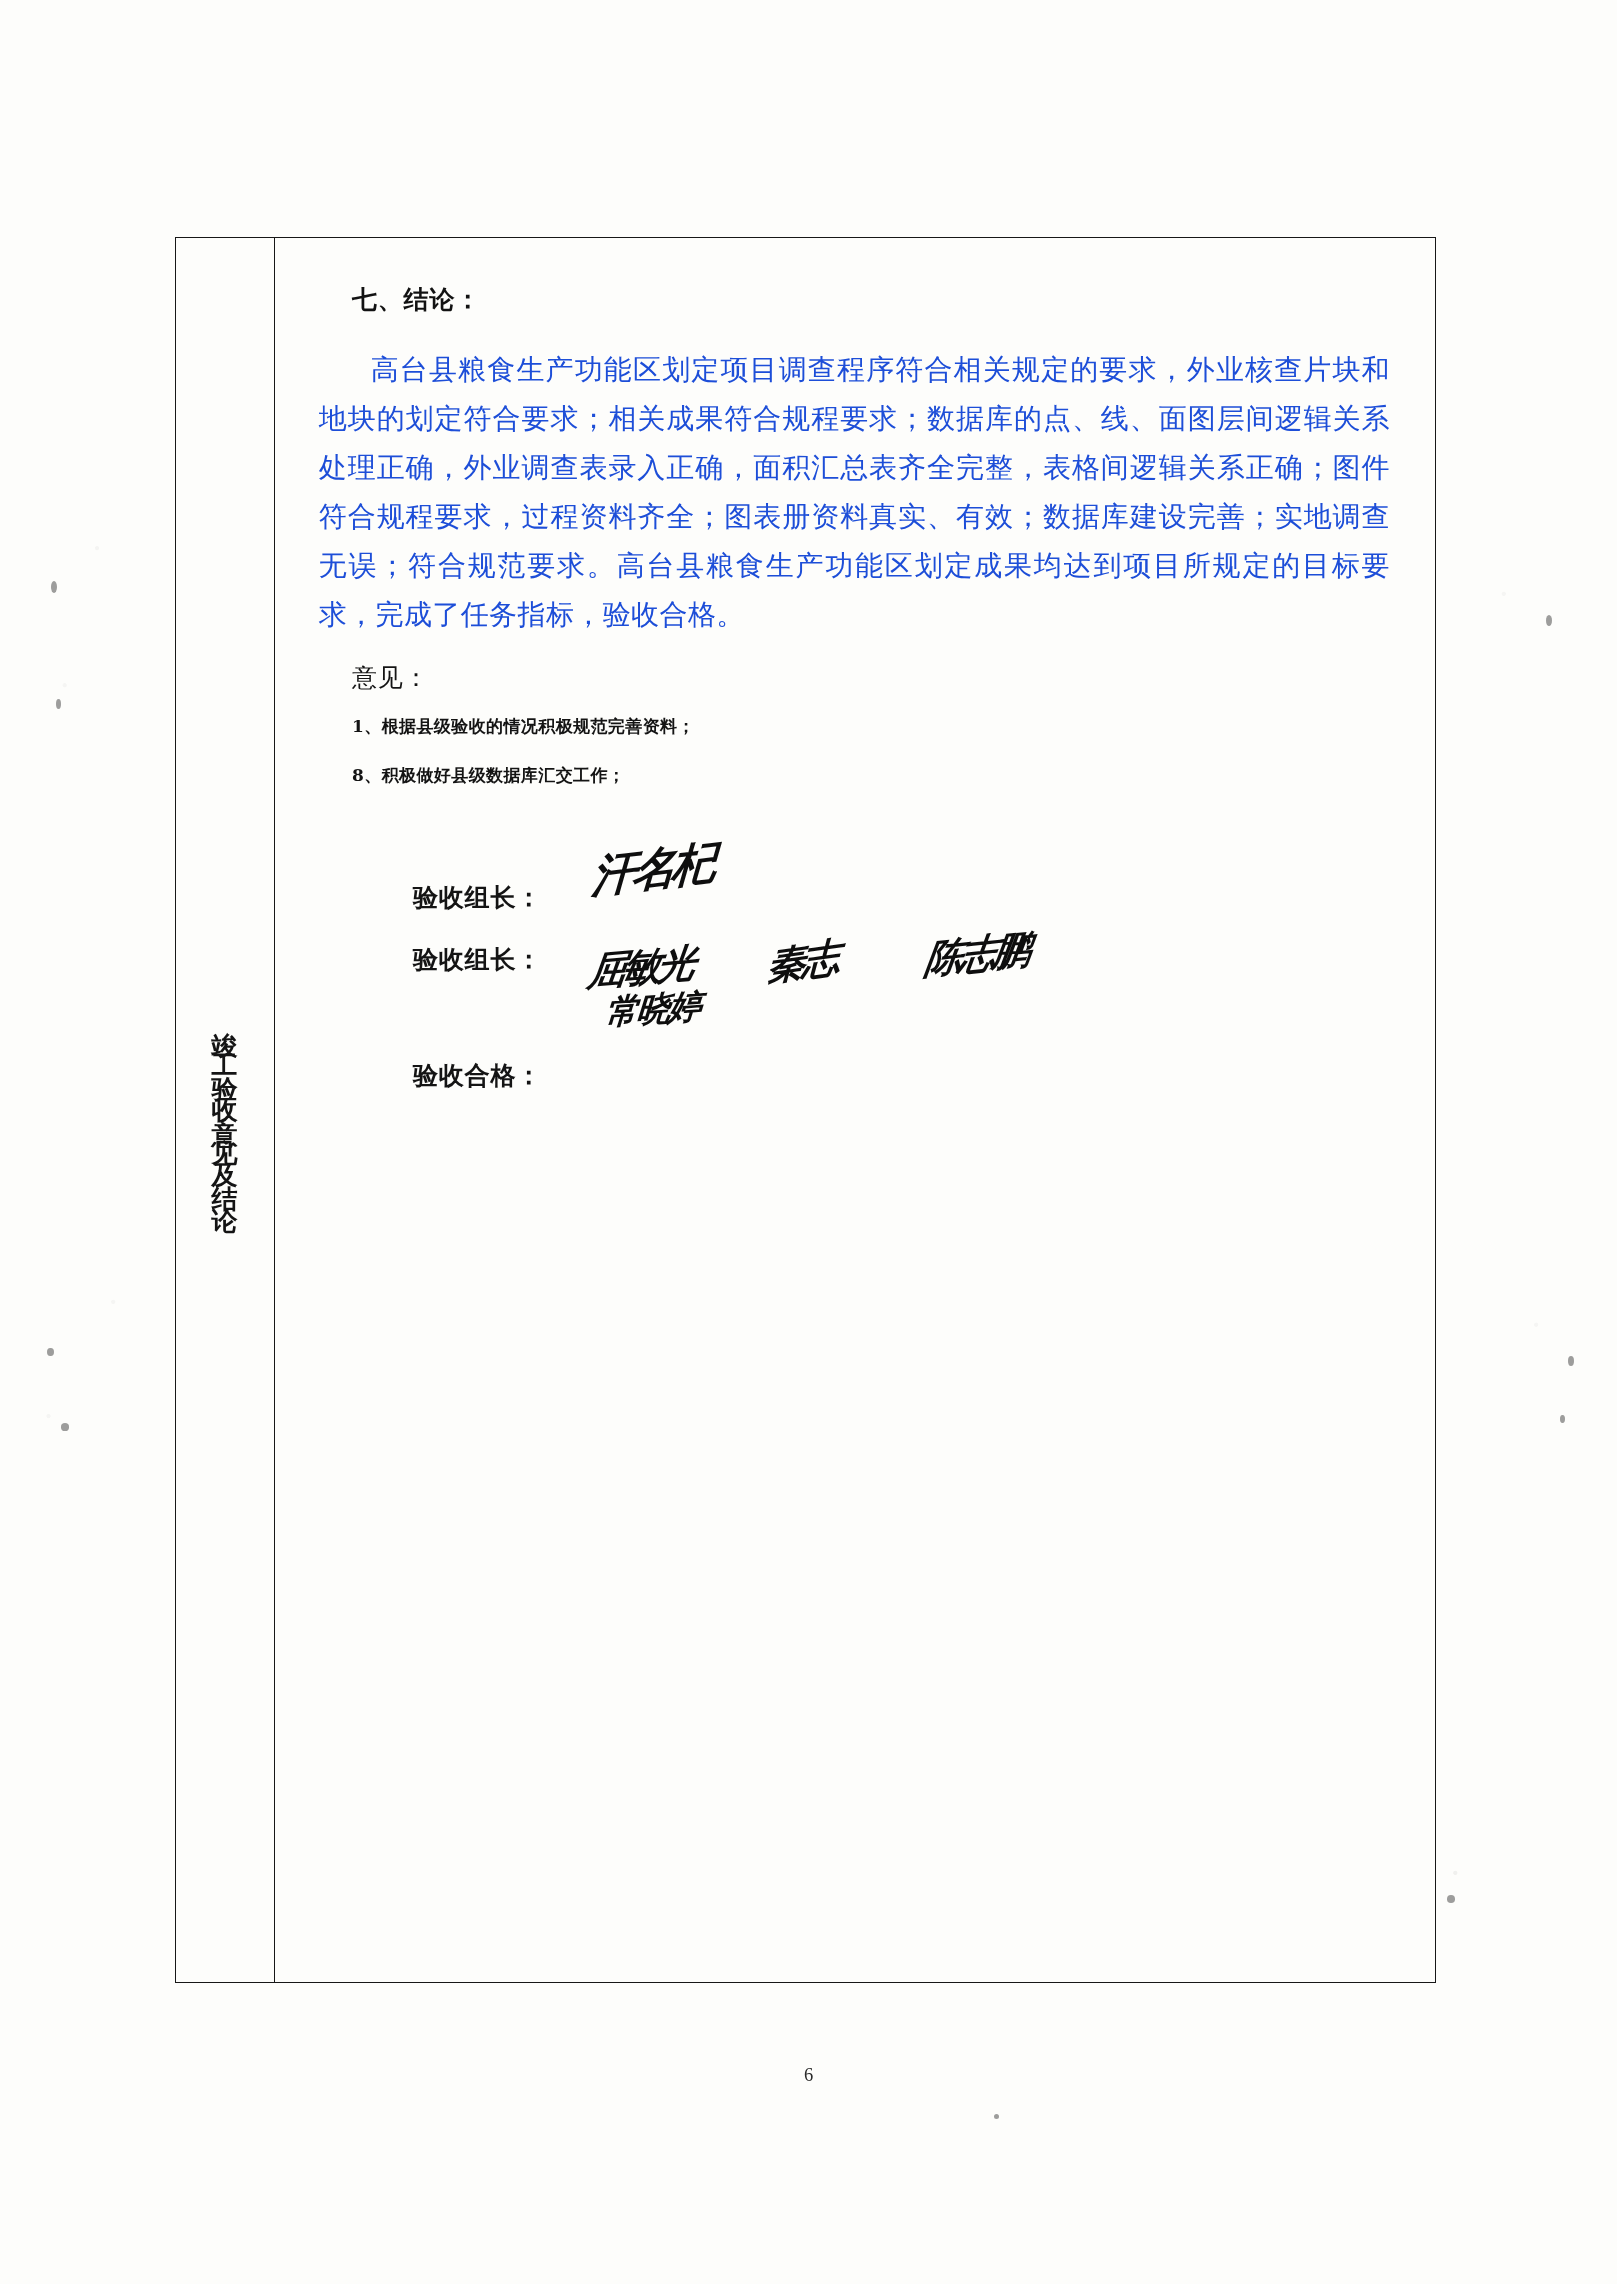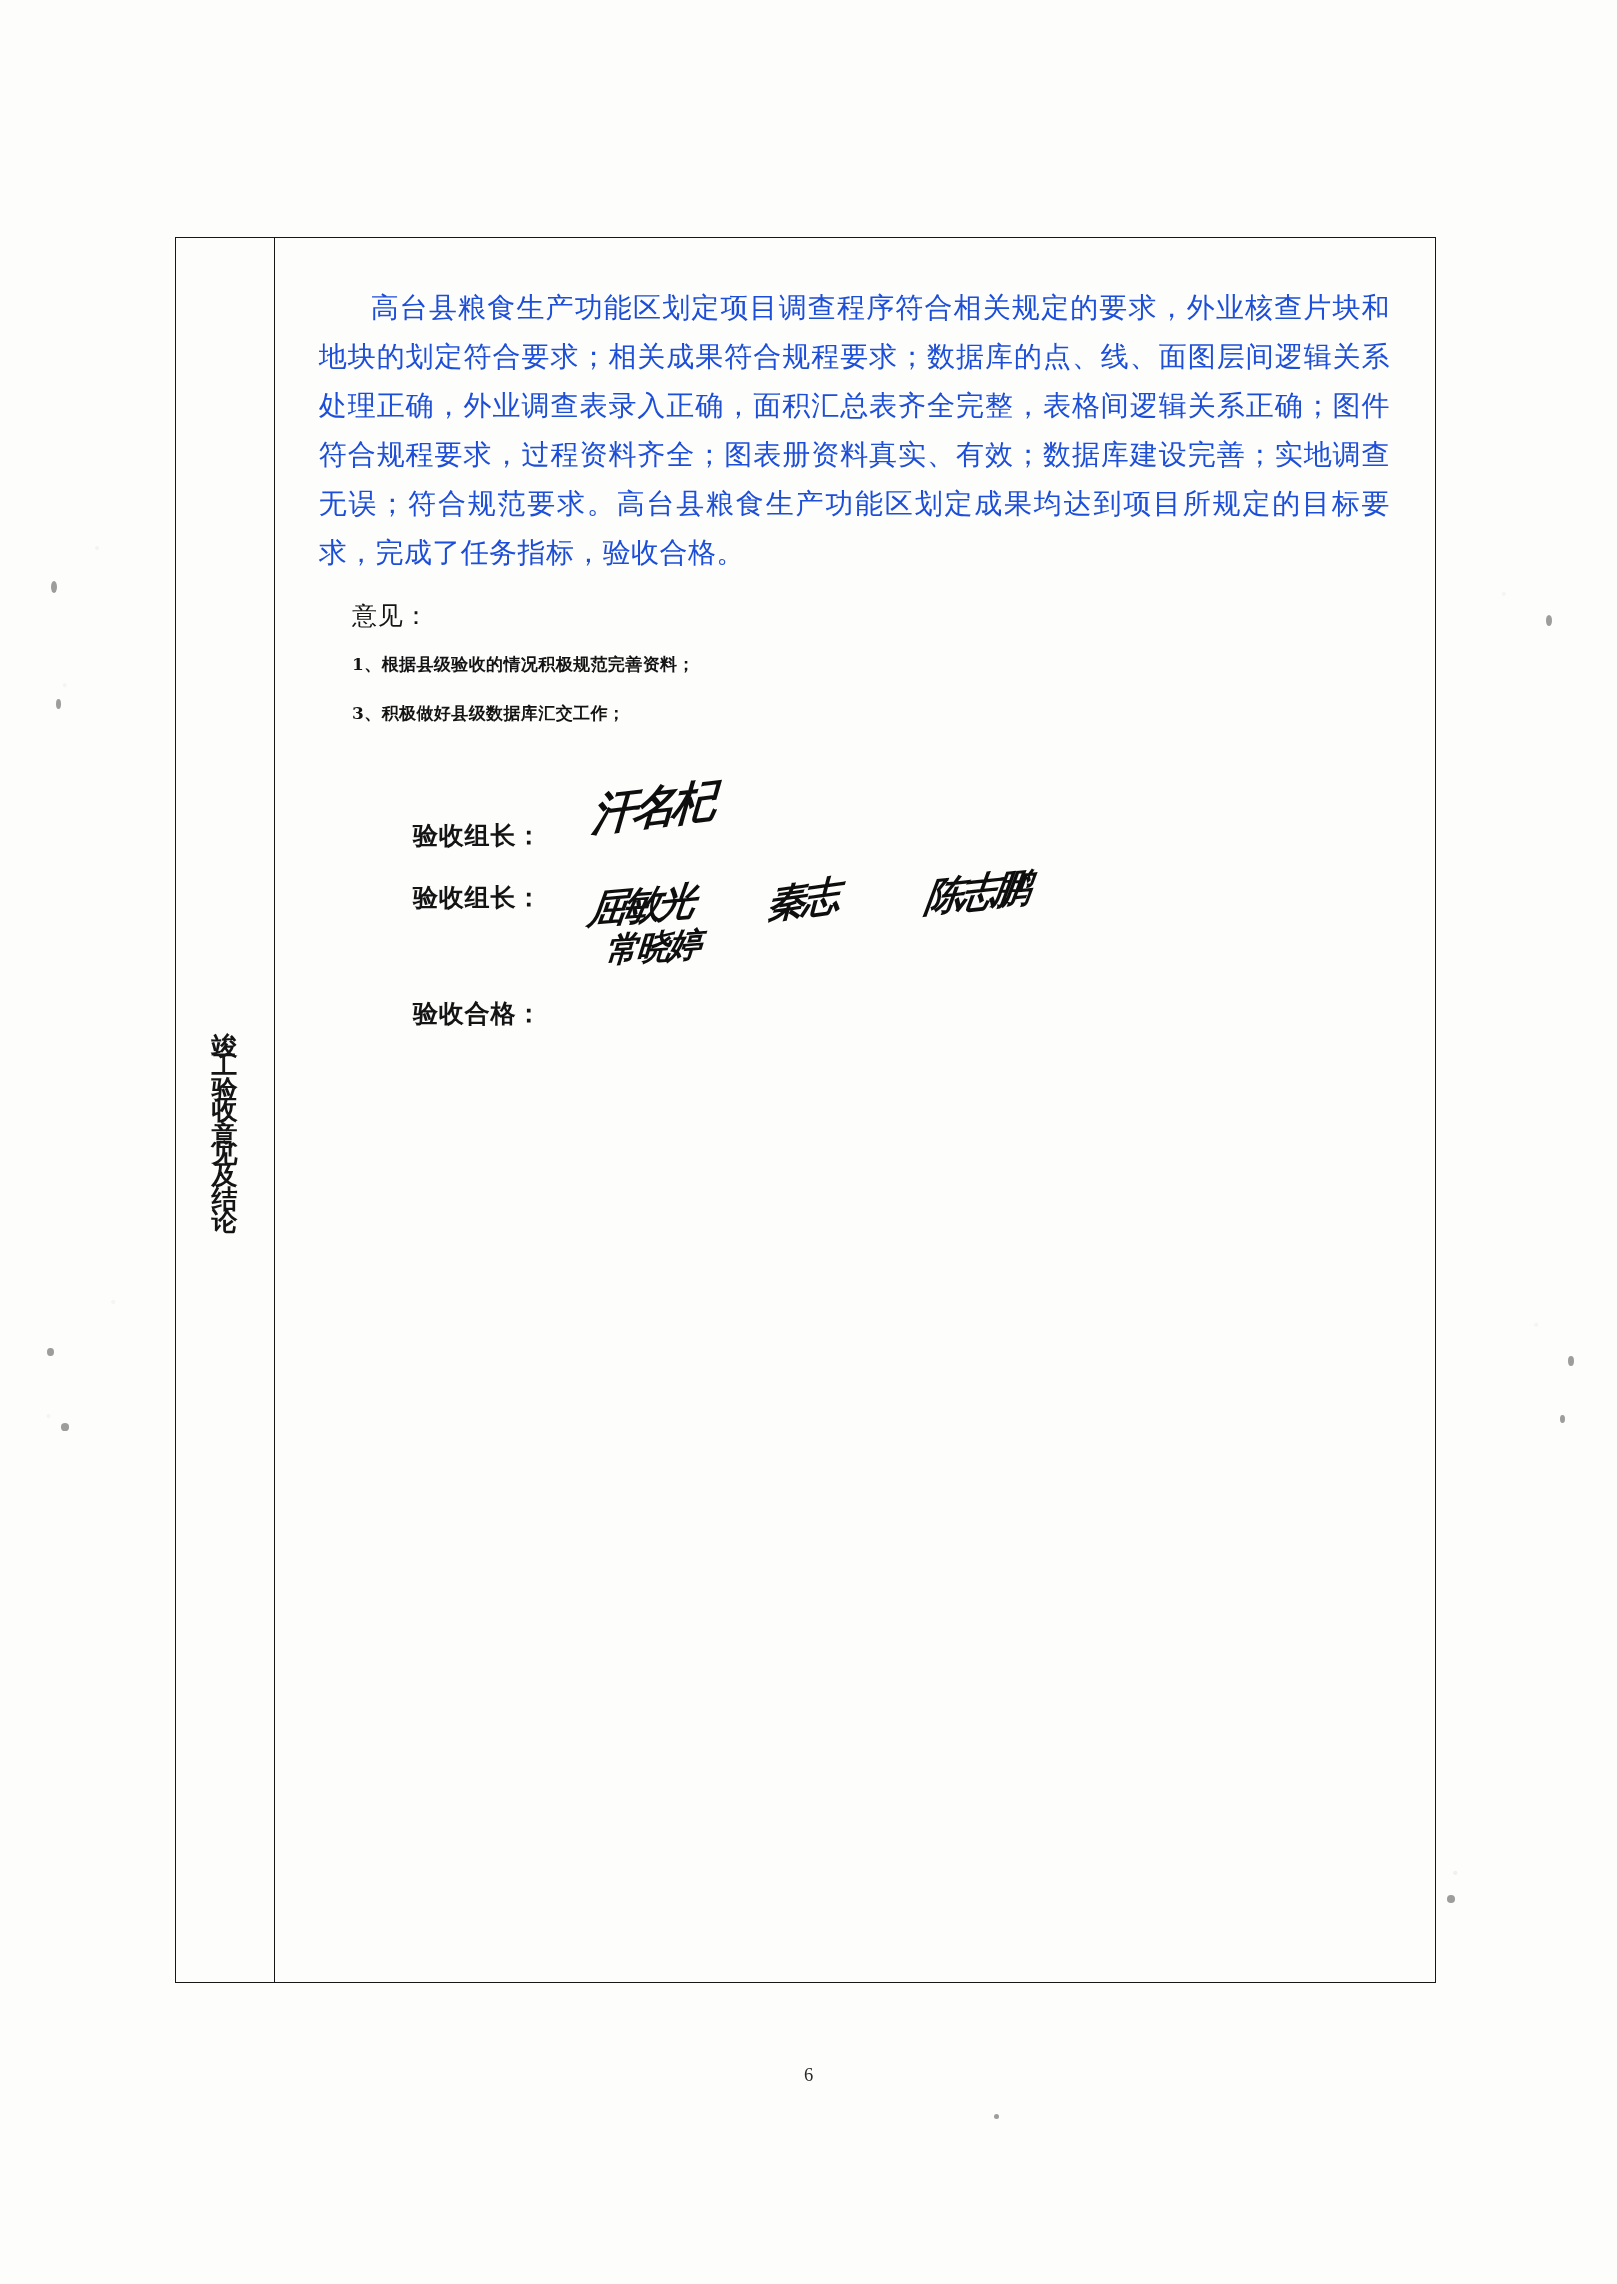--- a/index.html
+++ b/index.html
@@ -222,28 +222,29 @@
   <div class="speck" style="left:994px;top:2114px;width:5px;height:5px;"></div>
 
   <div class="form-table">
 
     <div class="label-cell">
       <div class="label-vertical">竣工验收意见及结论</div>
     </div>
 
     <div class="content-cell">
 
+      <div class="heading">七、结论：</div>
 
       <p class="body-para">高台县粮食生产功能区划定项目调查程序符合相关规定的要求，外业核查片块和地块的划定符合要求；相关成果符合规程要求；数据库的点、线、面图层间逻辑关系处理正确，外业调查表录入正确，面积汇总表齐全完整，表格间逻辑关系正确；图件符合规程要求，过程资料齐全；图表册资料真实、有效；数据库建设完善；实地调查无误；符合规范要求。高台县粮食生产功能区划定成果均达到项目所规定的目标要求，完成了任务指标，验收合格。</p>
 
       <div class="opinion-label">意见：</div>
 
       <ul class="opinion-list">
         <li>1、根据县级验收的情况积极规范完善资料；</li>
-        <li>3、积极做好县级数据库汇交工作；</li>
+        <li>8、积极做好县级数据库汇交工作；</li>
       </ul>
 
       <div class="sign-block">
 
         <div class="sign-row">
           <span class="lbl">验收组长：</span>
           <span class="sig sig-leader">汗名杞</span>
         </div>
 
         <div class="sign-row">

